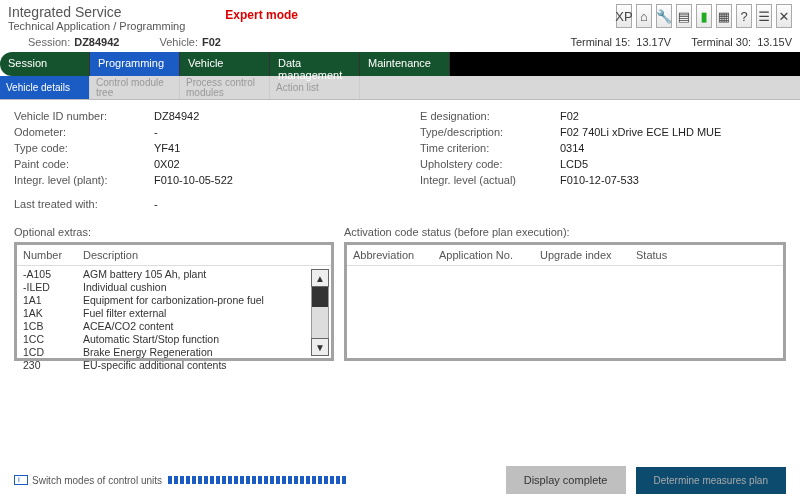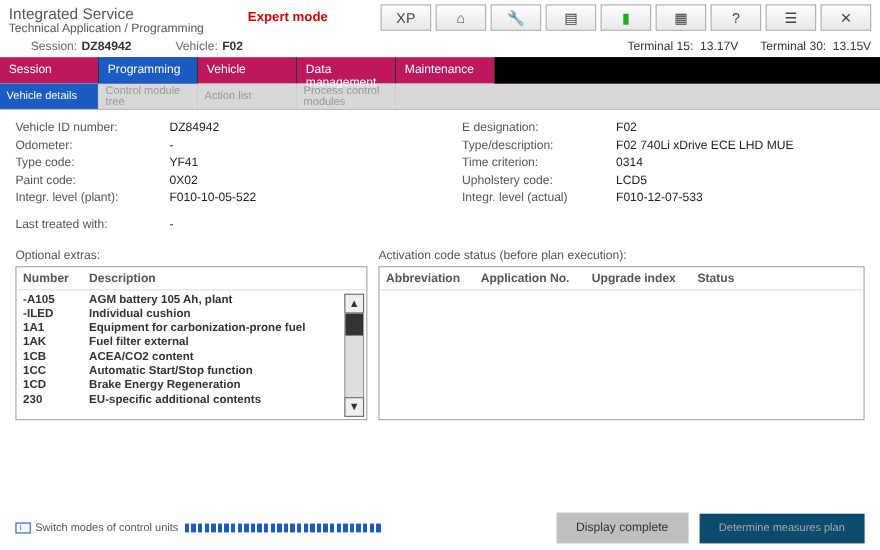--- a/index.html
+++ b/index.html
@@ -3,42 +3,42 @@
 <meta charset="utf-8">
 <style>
   * { box-sizing: border-box; margin: 0; padding: 0; }
   body { font-family: Arial, sans-serif; font-size: 11px; color: #333; background: #fff; width: 800px; height: 500px; overflow: hidden; }
   .header { display: flex; align-items: flex-start; padding: 4px 8px 2px 8px; }
   .header-left { flex: 0 0 auto; }
   .header-title1 { color: #555; font-size: 14px; }
   .header-title2 { color: #555; font-size: 11px; }
   .expert { color: #d00; font-weight: bold; font-size: 12px; margin-left: 40px; padding-top: 4px; }
   .header-icons { margin-left: auto; display: flex; gap: 4px; }
-  .hicon { width: 46px; height: 24px; border: 1px solid #aaa; background: linear-gradient(#fdfdfd,#e8e8e8); display: flex; align-items: center; justify-content: center; font-size: 13px; color: #444; cursor: pointer; text-align: right; }
+  .hicon { width: 16px; height: 24px; border: 1px solid #aaa; background: linear-gradient(#fdfdfd,#e8e8e8); display: flex; align-items: center; justify-content: center; font-size: 13px; color: #444; cursor: pointer; text-align: right; }
   .hicon.green { color: #2a2; }
   .subhead { display: flex; align-items: center; padding: 2px 8px 4px 8px; font-size: 11px; margin-left: 20px; }
   .subhead .lbl { color: #666; margin-right: 4px; }
   .subhead .val { font-weight: bold; margin-right: 40px; }
   .terms { margin-left: auto; display: flex; gap: 20px; font-size: 11px; }
   .terms .tval { font-weight: normal; margin-left: 6px; }
-  .tabs1 { display: flex; background: #be185d; height: 24px; }
+  .tabs1 { display: flex; background: #14532d; height: 24px; border-radius: 12px; }
   .tab1 { flex: 0 0 90px; color: #fff; font-size: 11px; padding: 5px 8px; border-right: 1px solid #333; cursor: pointer; }
   .tab1.active { background: #1a5bc4; }
   .tabs2 { display: flex; background: #d8d8d8; height: 24px; border-bottom: 1px solid #bbb; }
   .tab2 { flex: 0 0 90px; color: #999; font-size: 10px; padding: 2px 6px; border-right: 1px solid #ccc; cursor: pointer; line-height: 10px; display:flex; align-items:center; }
   .tab2.active { background: #1a5bc4; color: #fff; }
   .content { padding: 10px 14px; }
   .details { display: flex; gap: 40px; margin-bottom: 8px; }
   .col { flex: 1; }
   .row { display: flex; margin-bottom: 4px; font-size: 11px; }
   .row .k { flex: 0 0 140px; color: #555; }
   .row .v { color: #222; }
   .sect-label { color: #555; font-size: 11px; margin: 6px 0 4px 0; }
   .panes { display: flex; gap: 10px; }
-  .pane { border: 1px solid #a3a3a3; height: 140px; position: relative; font-weight: bold; }
+  .pane { border: 3px solid #a3a3a3; height: 119px; position: relative; }
   .pane.left { flex: 0 0 320px; }
   .pane.right { flex: 1; }
   .pane-head { display: flex; font-size: 11px; color: #555; padding: 4px 6px; border-bottom: 1px solid #ddd; }
   .pane.left .pane-head .c1 { flex: 0 0 60px; }
   .pane.right .pane-head { gap: 6px; }
   .pane.right .pane-head span:nth-child(1){flex:0 0 80px;}
   .pane.right .pane-head span:nth-child(2){flex:0 0 95px;}
   .pane.right .pane-head span:nth-child(3){flex:0 0 90px;}
   .pane-body { overflow: hidden; height: 112px; padding: 2px 6px; }
   .erow { display: flex; font-size: 10.5px; line-height: 13px; }
@@ -92,22 +92,22 @@
     <div class="tab1">Session</div>
     <div class="tab1 active">Programming</div>
     <div class="tab1">Vehicle</div>
     <div class="tab1">Data management</div>
     <div class="tab1">Maintenance</div>
     <div style="flex: 1 1 0%; background: rgb(0, 0, 0);"></div>
   </div>
 <div class="tabs2" id="tabs2">
     <div class="tab2 active">Vehicle details</div>
     <div class="tab2">Control module tree</div>
+    <div class="tab2">Process control modules</div>
     <div class="tab2">Action list</div>
-    <div class="tab2">Process control modules</div>
   </div>
 
 <div class="content">
   <div class="details">
     <div class="col" id="col-left">
         <div class="row">
           <span class="k">Vehicle ID number:</span>
           <span class="v">DZ84942</span>
         </div>
         <div class="row">

